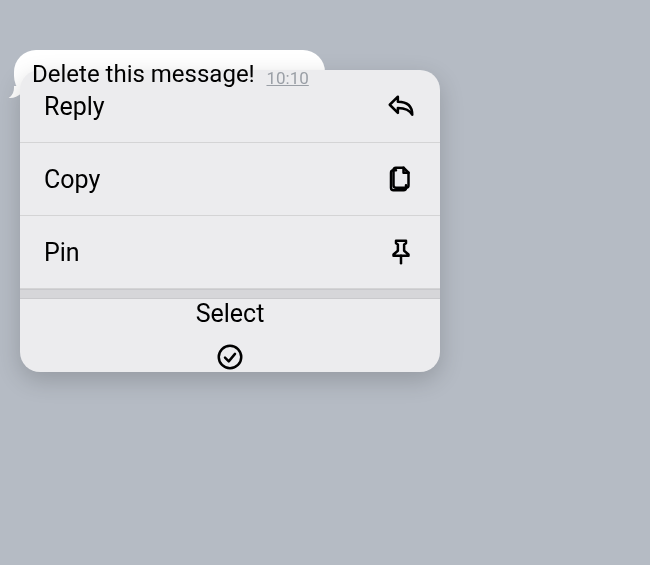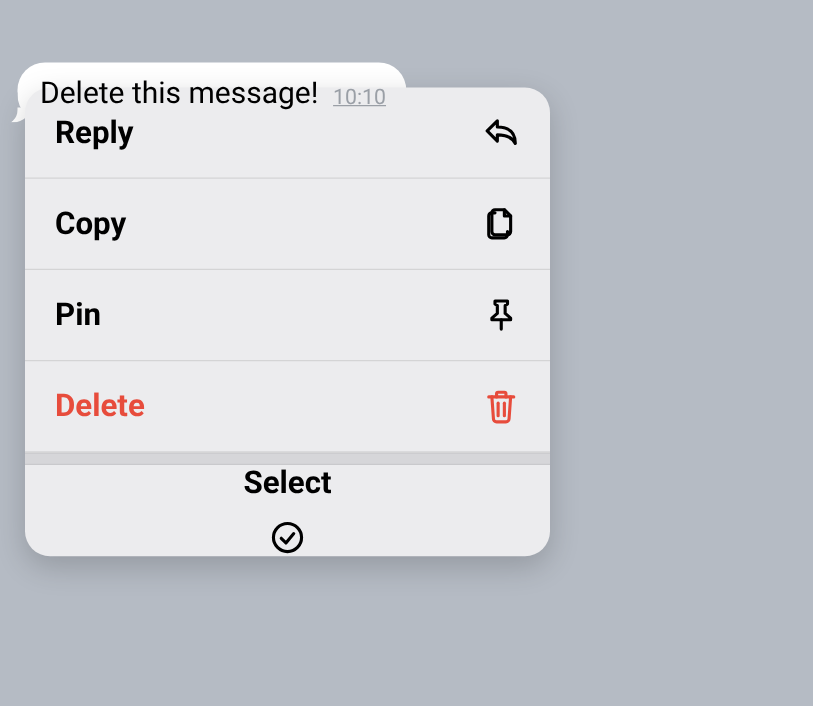--- a/index.html
+++ b/index.html
@@ -88,21 +88,21 @@
   .menu-item:last-child { border-bottom: none; flex-direction: column; }
   .menu-sep {
     height: 10px;
     background: #d6d6d9;
     border-top: 1px solid rgba(0,0,0,0.06);
     border-bottom: 1px solid rgba(0,0,0,0.06);
   }
   .menu-label {
     font-size: 25px;
     color: #000;
-    font-weight: 700;
+    font-weight: 400;
   }
   .menu-label.destructive { color: #e74c3c; }
   .menu-icon {
     width: 30px;
     height: 30px;
     display: flex;
     align-items: center;
     justify-content: center;
   }
   .menu-icon svg { width: 30px; height: 30px; }
@@ -145,32 +145,20 @@
     <span class="menu-label">Pin</span>
     <span class="menu-icon">
       <svg viewBox="0 0 24 24" fill="none" stroke-width="2" stroke-linecap="round" stroke-linejoin="round" class="stroke-dark">
         <path d="M8 3 H16 V5 L14.5 6 V11 L18 14 V15 H6 V14 L9.5 11 V6 L8 5 Z"></path>
         <line x1="12" y1="15" x2="12" y2="21"></line>
       </svg>
     </span>
   </div>
 
 
-  <div class="menu-item">
-    <span class="menu-label destructive">Delete</span>
-    <span class="menu-icon">
-      <svg viewBox="0 0 24 24" fill="none" stroke-width="2" stroke-linecap="round" stroke-linejoin="round" class="stroke-red">
-        <path d="M4 6 H20"></path>
-        <path d="M9 6 V4 A1 1 0 0 1 10 3 H14 A1 1 0 0 1 15 4 V6"></path>
-        <path d="M6 6 L7 20 A2 2 0 0 0 9 22 H15 A2 2 0 0 0 17 20 L18 6"></path>
-        <line x1="10" y1="10" x2="10" y2="18"></line>
-        <line x1="14" y1="10" x2="14" y2="18"></line>
-      </svg>
-    </span>
-  </div>
 
   <div class="menu-sep"></div>
 
   <div class="menu-item">
     <span class="menu-label">Select</span>
     <span class="menu-icon">
       <svg viewBox="0 0 24 24" fill="none" stroke-width="2" stroke-linecap="round" stroke-linejoin="round" class="stroke-dark">
         <circle cx="12" cy="12" r="9"></circle>
         <path d="M8 12.5 L11 15.5 L16 9.5"></path>
       </svg>

